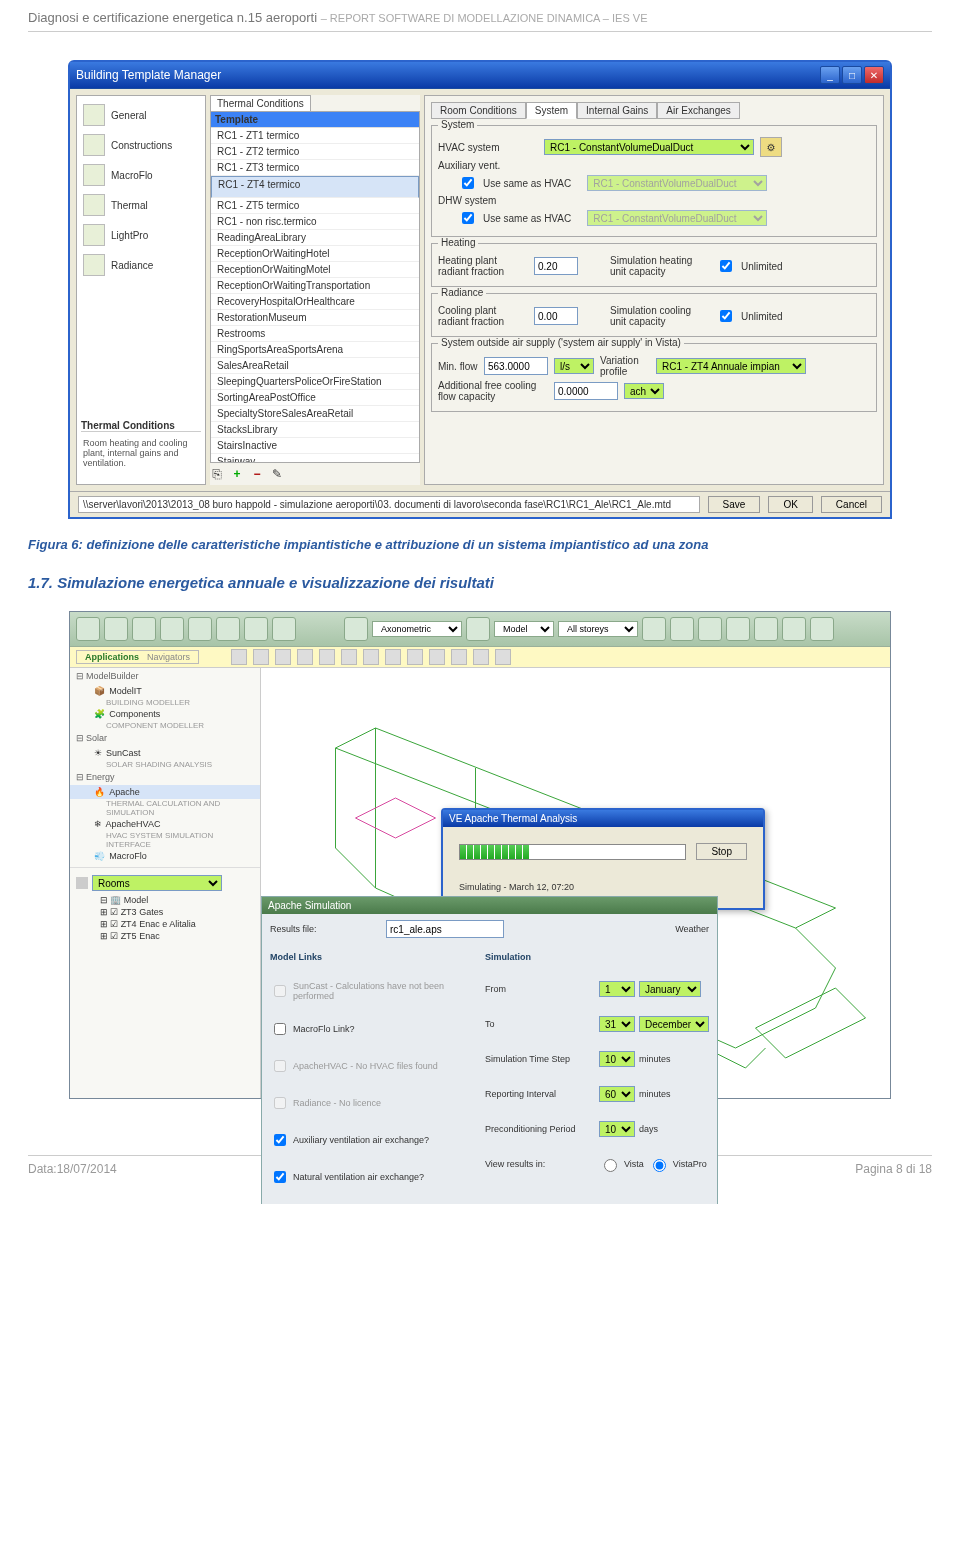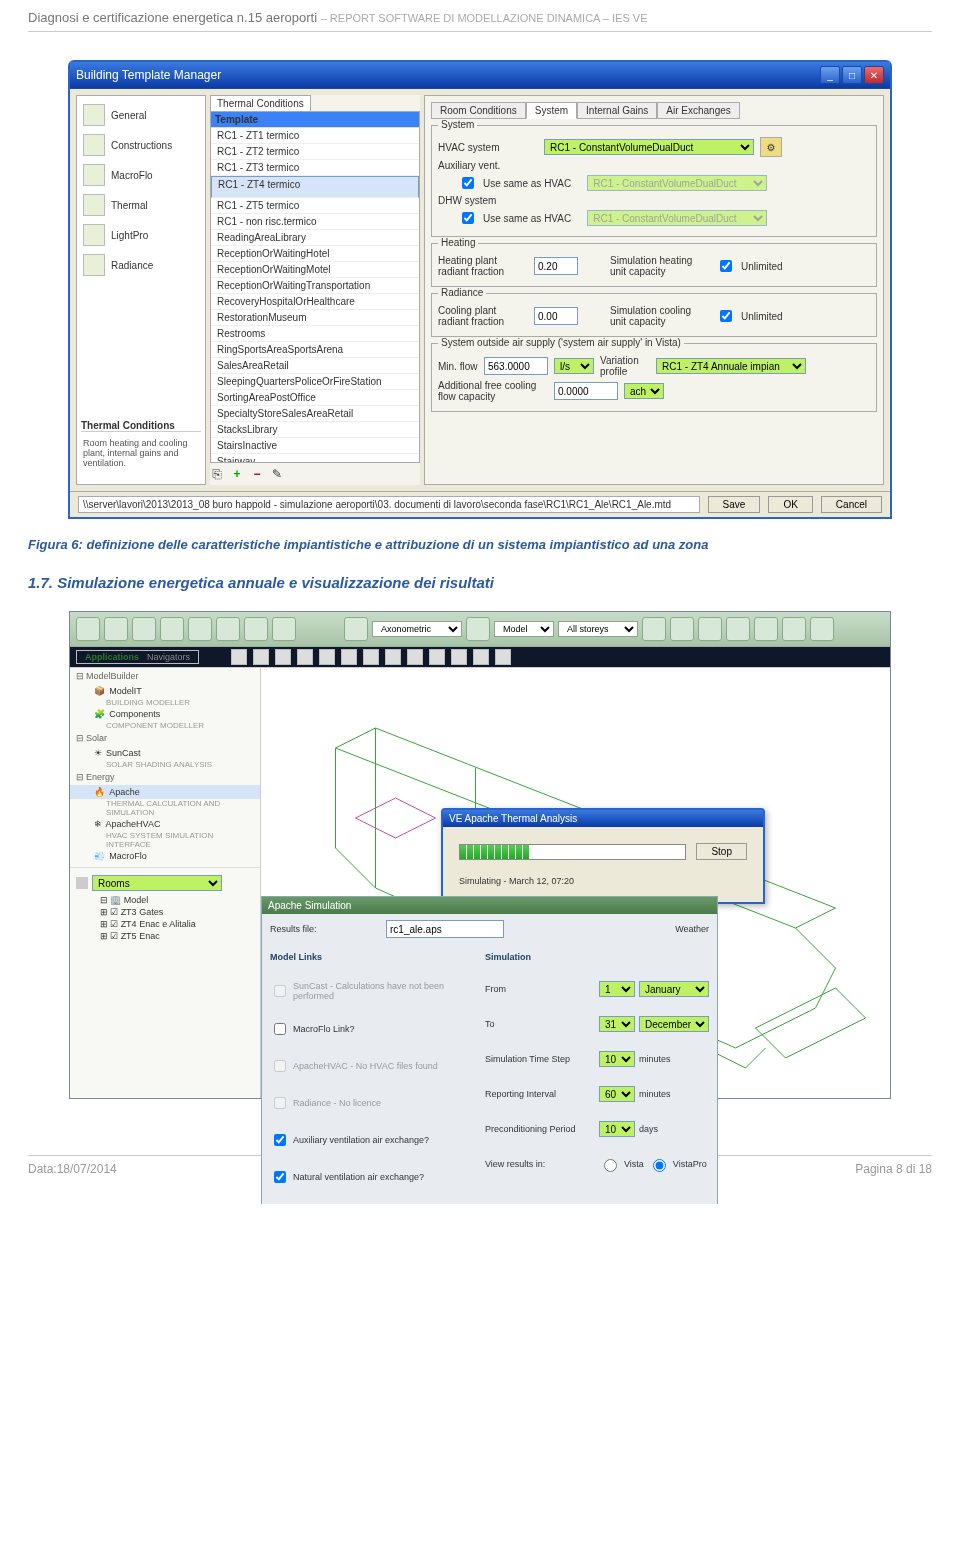--- a/index.html
+++ b/index.html
@@ -44,40 +44,40 @@
   .xp-foot .path{flex:1;background:#fff;border:1px solid #aaa;padding:2px 4px;overflow:hidden;white-space:nowrap;text-overflow:ellipsis}
   .xp-btn{border:1px solid #999;background:#ece9d8;padding:2px 14px;font-size:10px;cursor:pointer}
   
   .fig-caption{color:#2b5aa0;font-weight:bold;font-style:italic;font-size:13px;margin:18px 0 22px}
   .sec-title{color:#2b5aa0;font-weight:bold;font-style:italic;font-size:15px;margin:6px 0 20px}
   
   .vwin{border:1px solid #789;width:820px;margin:0 auto;background:#eef2ea}
   .vtoolbar{background:linear-gradient(#c8dcc8,#a8c4a8);height:34px;display:flex;align-items:center;gap:4px;padding:0 6px;font-size:9px;border-bottom:1px solid #9ab09a}
   .vtoolbar .tb-btn{width:22px;height:22px;border:1px solid #8aa88a;background:#d8e8d8;border-radius:3px}
   .vtoolbar .tb-sel{border:1px solid #8aa88a;background:#fff;padding:1px 4px;font-size:9px}
-  .vstrip{background:#0f172a;border-bottom:1px solid #ccc;height:20px;display:flex;align-items:center;padding:0 6px;gap:6px;font-size:9px}
+  .vstrip{background:#fef9c3;border-bottom:1px solid #ccc;height:20px;display:flex;align-items:center;padding:0 6px;gap:6px;font-size:9px}
   .vstrip .sicon{width:14px;height:14px;background:#ddd;border:1px solid #bbb}
   .vbody{display:flex;height:430px}
   .vleft{width:190px;background:#f8f8f4;border-right:1px solid #ccc;overflow-y:auto;font-size:9px}
   .vleft .grp{padding:3px 6px;color:#666}
   .vleft .node{padding:2px 6px 2px 24px;display:flex;align-items:center;gap:4px}
   .vleft .sub{padding-left:36px;color:#999;font-size:8px}
   .vleft .tree-item{padding:1px 6px 1px 30px}
   .vleft .divider{border-top:1px solid #ddd;margin:4px 0}
   .vmain{flex:1;position:relative;background:#fff}
   .iso{position:absolute;inset:0}
   
   .iso svg{width:100%;height:100%}
   
   .pdlg{position:absolute;left:180px;top:140px;width:320px;border:2px solid #2b63cc;background:#ece9d8;border-radius:4px 4px 0 0;font-size:10px;box-shadow:2px 2px 6px rgba(0,0,0,0.3)}
   .pdlg .pth{background:linear-gradient(#3a7ae0,#0a3aa6);padding:3px 6px;color:#fff;font-size:10px}
   .pdlg .pbody{padding:16px}
   .pbar{border:1px solid #888;height:14px;background:#fff;display:flex}
   .pseg{width:6px;height:100%;background:linear-gradient(#5c5,#2a2);margin-right:1px}
-  .pdlg .status{font-size:9px;color:#333;margin-top:16px}
+  .pdlg .status{font-size:9px;color:#333;margin-top:22px}
   
   .sdlg{position:absolute;left:0;top:228px;width:455px;border:1px solid #8aa;background:#e8ecf0;font-size:9px}
   .sdlg .sth{background:linear-gradient(#6a9a6a,#4a7a4a);color:#fff;padding:3px 6px;font-size:10px}
   .sdlg .sb{padding:8px;display:flex;gap:12px}
   .sdlg .col{flex:1}
   .sdlg .srow{display:flex;align-items:center;gap:4px;margin:19px 0}
   .sdlg .slbl{width:110px}
   .sdlg .sfoot{border-top:1px solid #bbb;padding:6px 8px;display:flex;gap:8px}
   
   .page-footer{border-top:1px solid #ccc;margin:28px;padding-top:6px;display:flex;justify-content:space-between;color:#999;font-size:12px}
@@ -412,21 +412,21 @@
             <div class="srow">
                   <input type="checkbox" class="chk" checked="" style="">
                   <span>Natural ventilation air exchange?</span>
                 </div>
           </div>
           <div class="col">
             <div style="color:#246;font-weight:bold;margin-bottom:3px">Simulation</div>
             <div class="srow">
                   <div class="slbl">From</div>
                   <select class="sel" style="width:36px"><option>1</option></select>
-                  <select class="sel" style="width:70px"><option>January</option></select>
+                  <select class="sel" style="width:62px"><option>January</option></select>
                 </div>
             <div class="srow">
                   <div class="slbl">To</div>
                   <select class="sel" style="width:36px"><option>31</option></select>
                   <select class="sel" style="width:70px"><option>December</option></select>
                 </div>
             <div class="srow">
                   <div class="slbl">Simulation Time Step</div>
                   <select class="sel" style="width:36px"><option>10</option></select>
                   <span>minutes</span>

